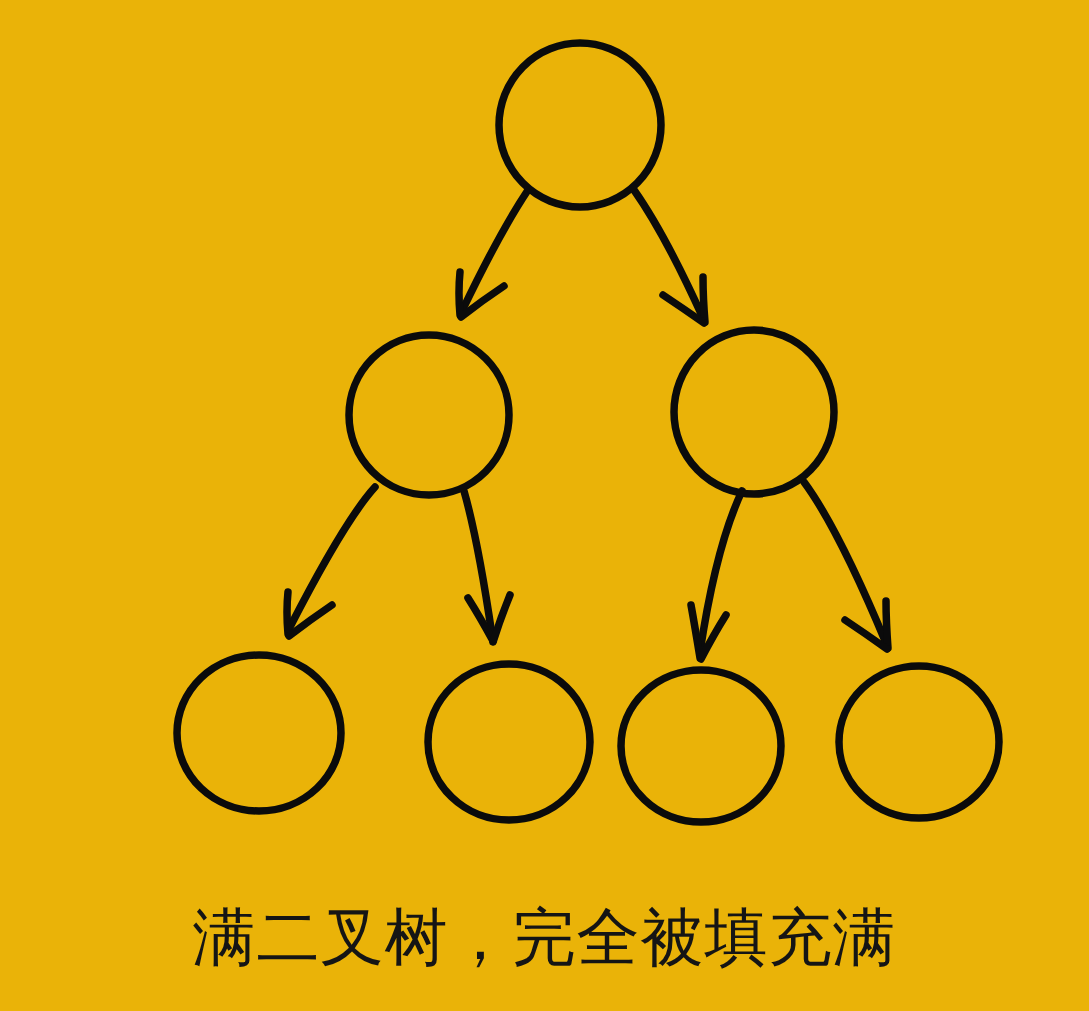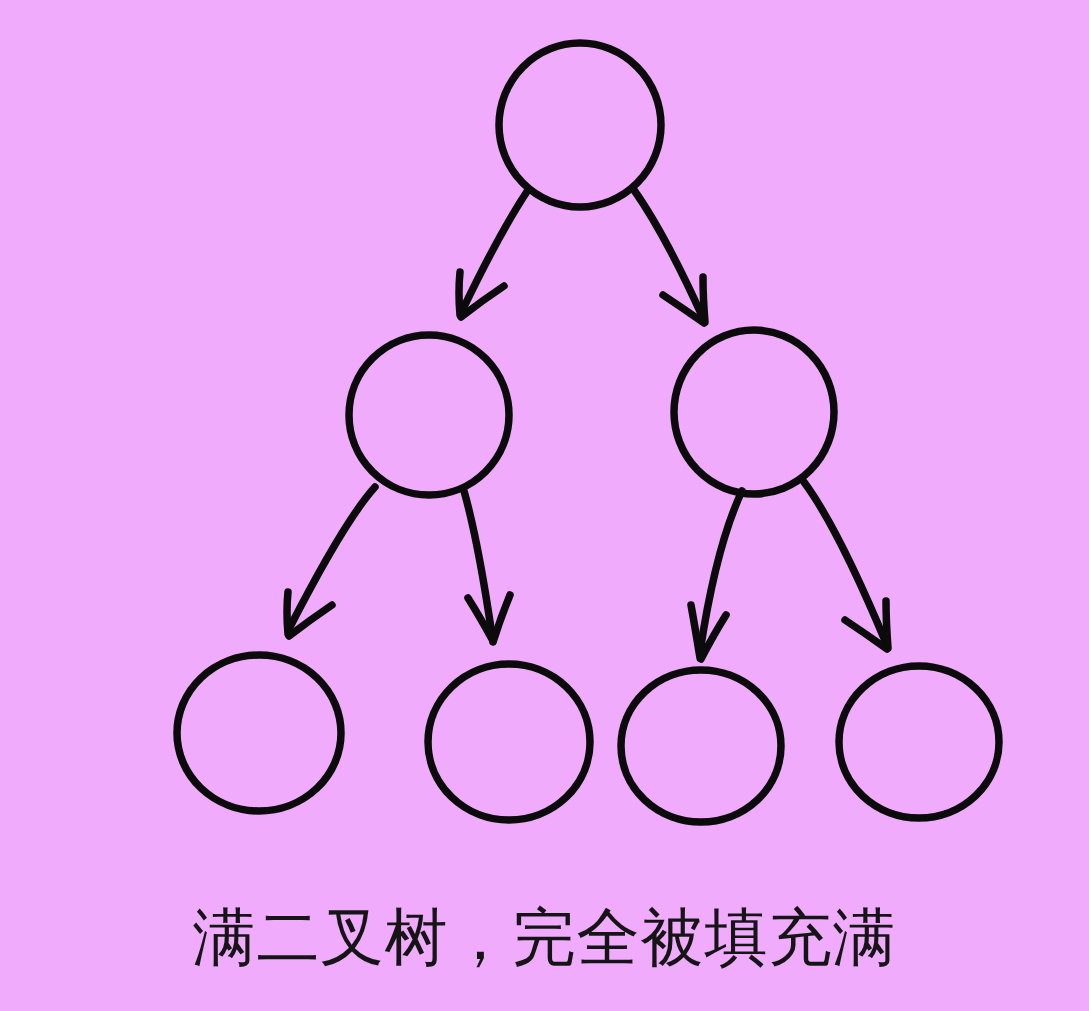--- a/index.html
+++ b/index.html
@@ -59,21 +59,21 @@
     line-height: 80px;
     letter-spacing: 1px;
     color: #151515;
     white-space: nowrap;
     user-select: none;
   }
 </style>
 </head>
 <body>
 
-<div id="canvas" style="background: #f0abfc; text-decoration: underline;">
+<div id="canvas" style="background: #eab308; text-decoration: underline;">
 
   <svg id="tree-svg" viewBox="0 0 1089 1011" xmlns="http://www.w3.org/2000/svg" aria-hidden="true">
 
     <g>
 
       <g>
         <path class="edge-line" d="M 528 190 Q 500 232 463 309" style="stroke: rgb(11, 11, 11); stroke-width: 7.5;"></path>
         <path class="arrow-barb" d="M 460 272 Q 458 292 460 315" style="stroke: rgb(11, 11, 11); stroke-width: 7.5;"></path>
         <path class="arrow-barb" d="M 504 286 Q 483 300 461 317" style="stroke: rgb(11, 11, 11); stroke-width: 7.5;"></path>
       </g>

